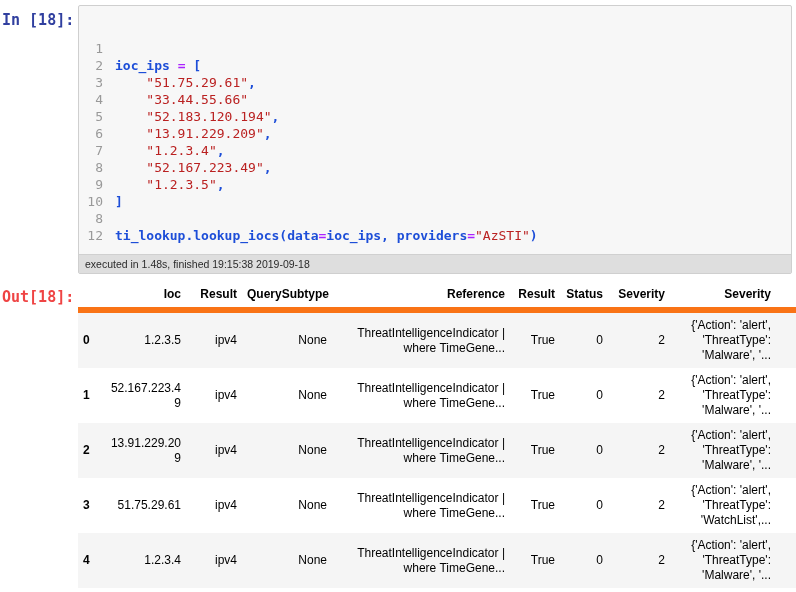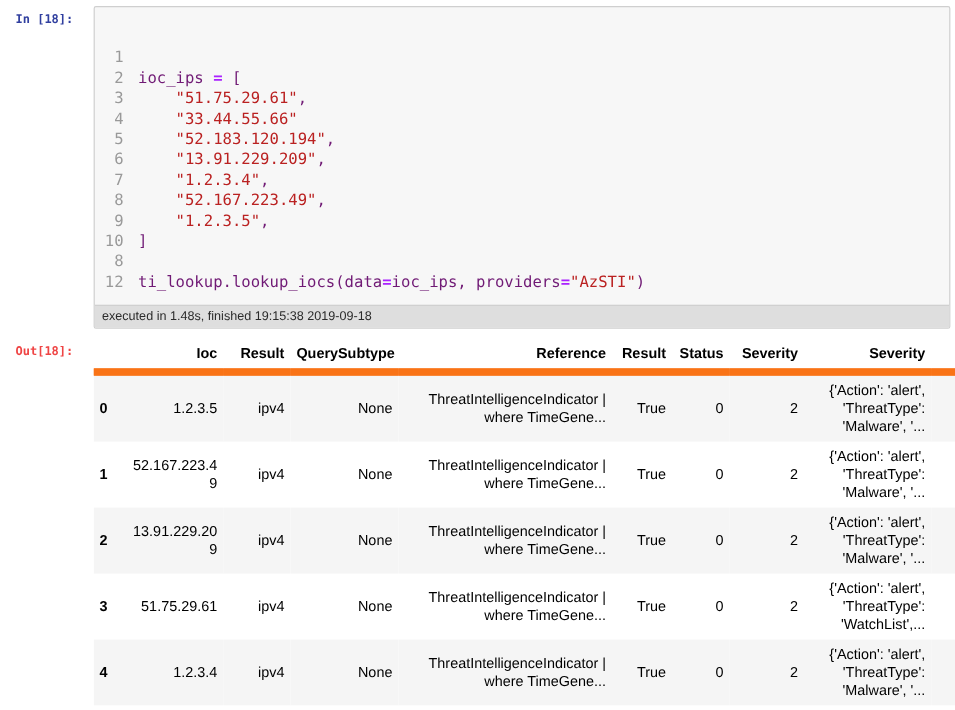--- a/index.html
+++ b/index.html
@@ -12,23 +12,23 @@
     color: #000;
   }
   .notebook { padding-top: 5px; }
   .cell-row { display: flex; align-items: flex-start; }
 
   
   .prompt-col {
     flex: 0 0 78px;
     width: 78px;
     padding: 6px 6px 0 2px;
-    text-align: center;
+    text-align: right;
     font-family: "DejaVu Sans Mono", monospace;
-    font-size: 10px;
+    font-size: 15px;
     font-weight: bold;
     white-space: nowrap;
   }
   .input-prompt  { color: #303F9F; }
   .output-prompt { color: #ef4444; }
 
   
   .input-area {
     flex: 1;
     margin-right: 4px;
@@ -44,21 +44,21 @@
     line-height: 17px;
   }
   .gutter {
     flex: 0 0 36px;
     width: 36px;
     text-align: right;
     padding-right: 12px;
     color: #999;
   }
   .code-col { white-space: pre; color: #000; }
-  .tok-p { color: #701a75; }
+  .tok-p { color: #1d4ed8; font-weight: bold; }
   .tok-s { color: #BA2121; }
   .tok-o { color: #AA22FF; font-weight: bold; }
 
   .exec-bar {
     background: #dedede;
     border-top: 1px solid #d0d0d0;
     color: #2b2b2b;
     font-size: 10.5px;
     padding: 3px 6px;
   }

